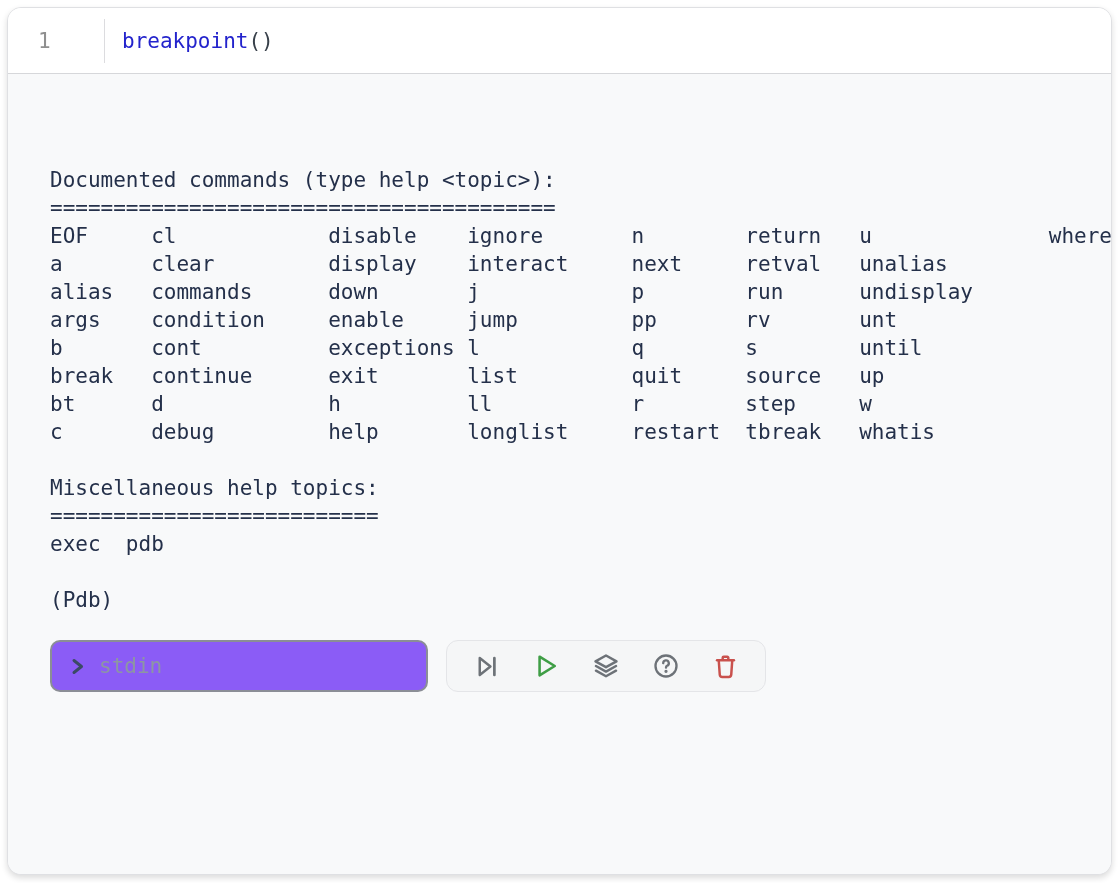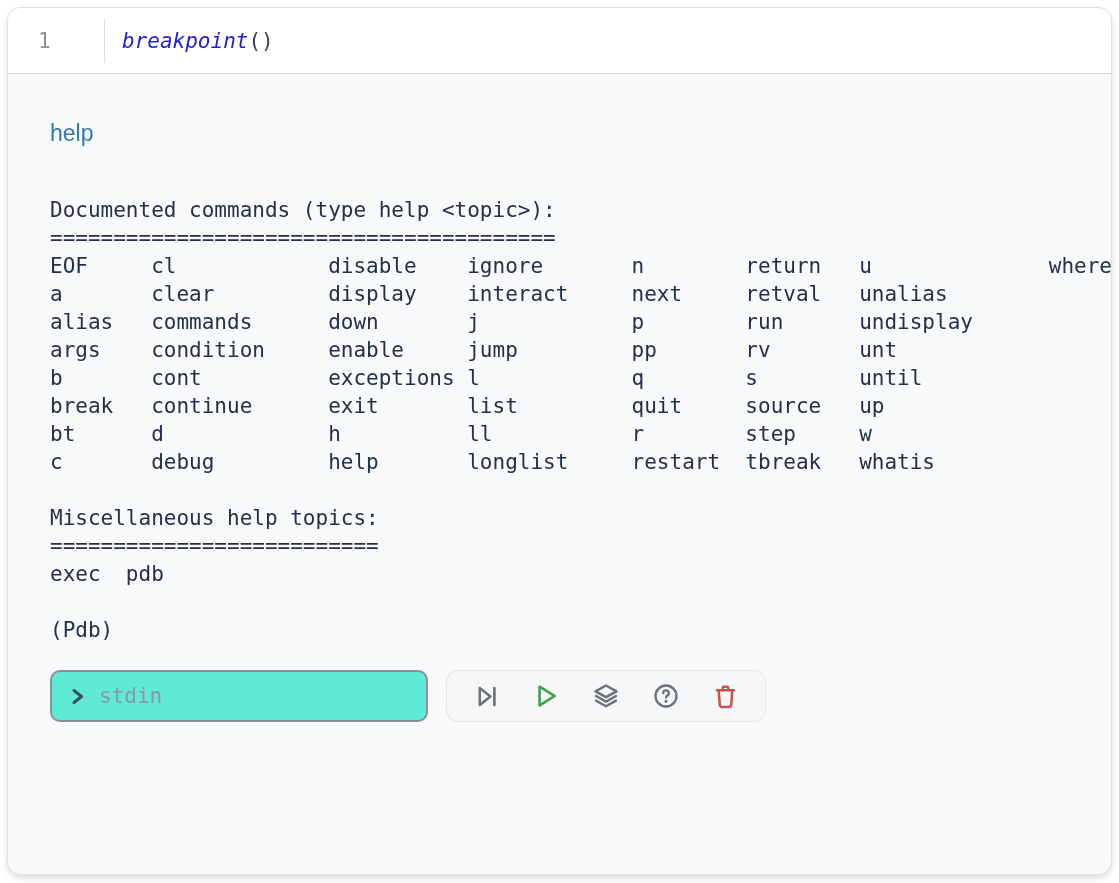--- a/index.html
+++ b/index.html
@@ -18,21 +18,21 @@
   
   .editor {
     height: 66px; background: #ffffff; border-bottom: 1px solid #d6d7da;
     display: flex; align-items: center; flex: none;
     font-family: "DejaVu Sans Mono", "Liberation Mono", monospace;
     font-size: 21px;
   }
   .gutter { width: 96px; padding-left: 30px; color: #8f8f8f; }
   .gutter-divider { width: 1px; height: 44px; background: #dcdcdf; }
   .code-line { padding-left: 17px; color: #333333; white-space: pre; }
-  .tok-func { color: #2323cc; font-style: italic; }
+  .tok-func { color: #2323cc; }
   .tok-plain { color: #38404a; }
 
   
   .panel { flex: 1; padding: 44px 0 0 42px; background: #f8f9fa; overflow: hidden; }
 
   .help-echo {
     font-size: 23px; line-height: 30px; color: #337aa6;
     font-family: "Liberation Sans", sans-serif;
   }
 
@@ -40,21 +40,21 @@
     margin-top: 48px;
     font-family: "DejaVu Sans Mono", "Liberation Mono", monospace;
     font-size: 21px; line-height: 28px; color: #24304a;
     white-space: pre; overflow: hidden;
   }
 
   
   .io-row { margin-top: 26px; display: flex; align-items: center; gap: 18px; }
 
   .stdin-box {
-    width: 378px; height: 52px; background: #5eead4;
+    width: 378px; height: 52px; background: #8b5cf6;
     border: 2px solid #8b8e96; border-radius: 10px;
     display: flex; align-items: center; padding: 0 14px 0 16px; gap: 12px;
     flex: none;
   }
   .stdin-box input {
     border: none; outline: none; background: transparent; flex: 1; min-width: 0;
     font-family: "DejaVu Sans Mono", "Liberation Mono", monospace;
     font-size: 21px; color: #24304a;
   }
   .stdin-box input::placeholder { color: #8d96a3; opacity: 1; }
@@ -81,21 +81,20 @@
   <div class="editor">
     <div class="gutter">
       <span>1</span>
     </div>
     <div class="gutter-divider"></div>
     <div class="code-line"><span class="tok-func">breakpoint</span><span class="tok-plain">()</span></div>
   </div>
 
   <div class="panel">
 
-    <div class="help-echo">help</div>
 
     <pre class="terminal-output">Documented commands (type help &lt;topic&gt;):
 ========================================
 EOF     cl            disable    ignore       n        return   u              where
 a       clear         display    interact     next     retval   unalias
 alias   commands      down       j            p        run      undisplay
 args    condition     enable     jump         pp       rv       unt
 b       cont          exceptions l            q        s        until
 break   continue      exit       list         quit     source   up
 bt      d             h          ll           r        step     w

